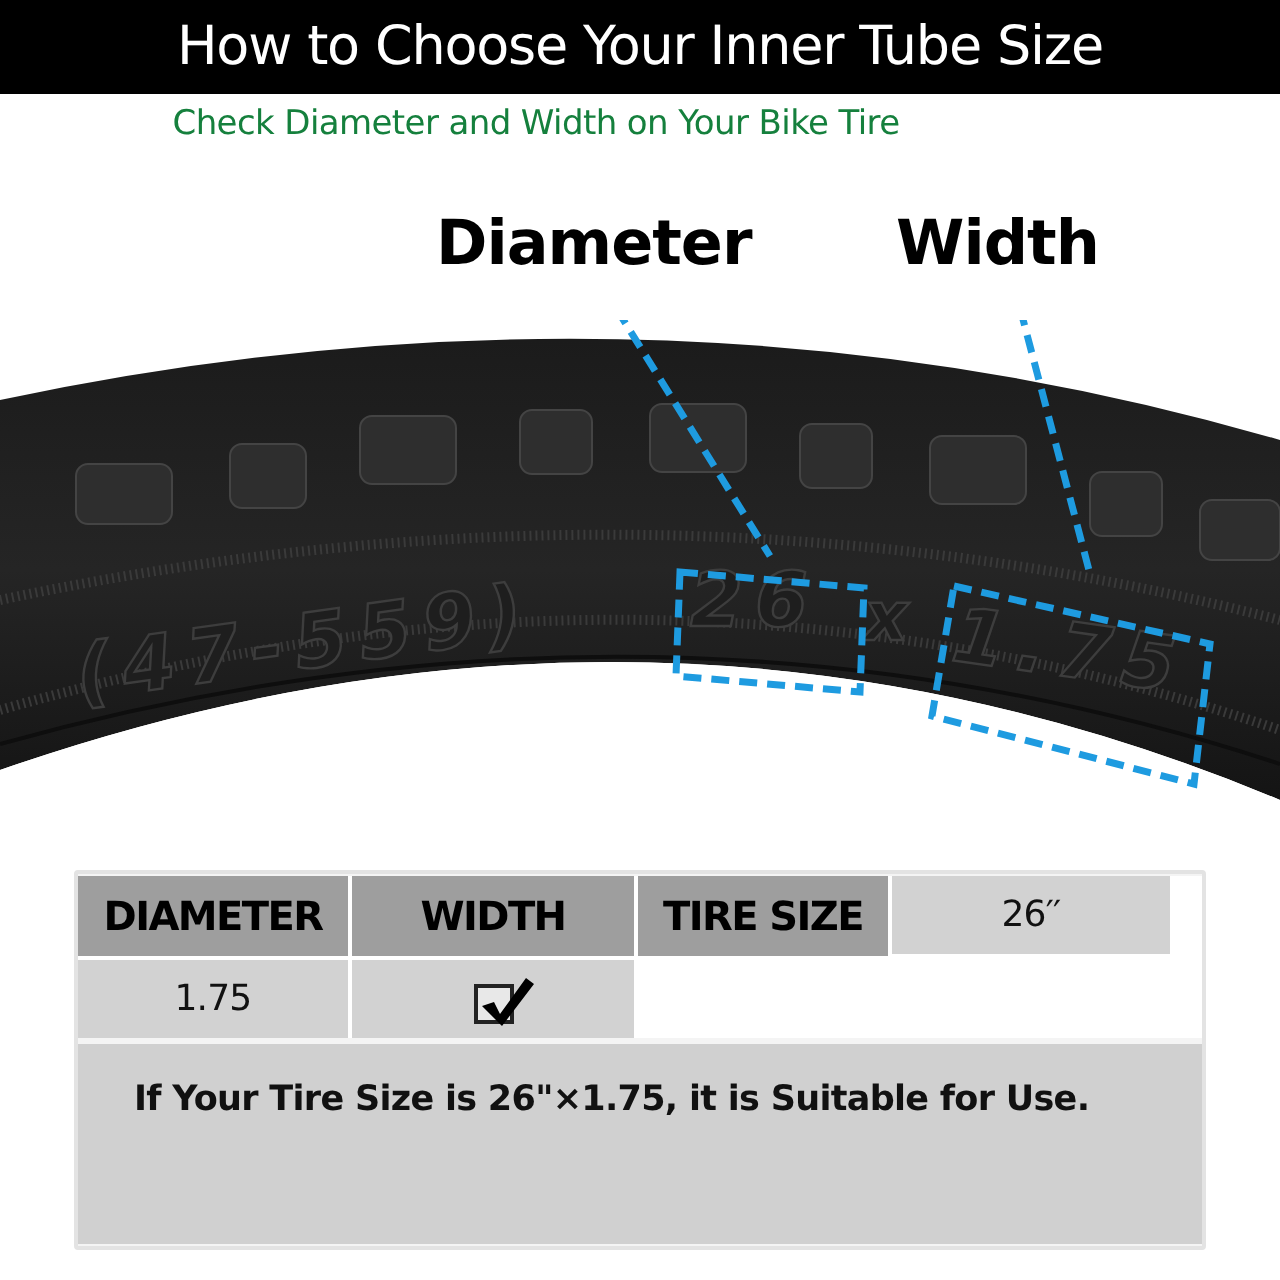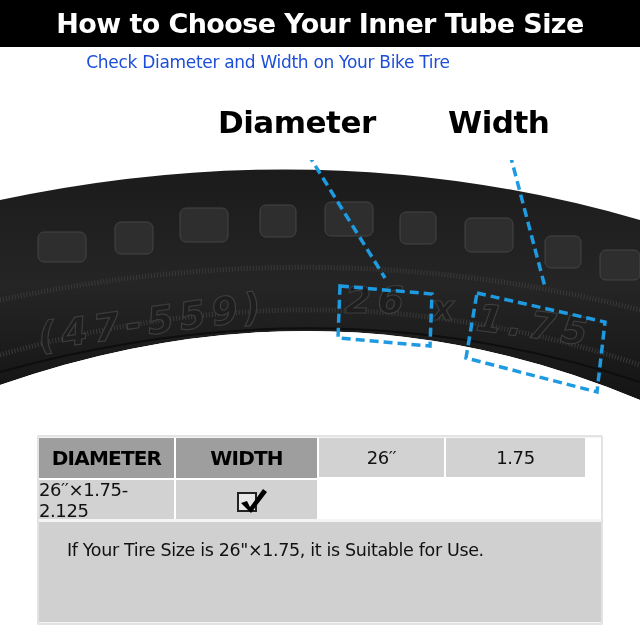--- a/index.html
+++ b/index.html
@@ -3,26 +3,26 @@
 <meta charset="utf-8">
 <style>
   * { box-sizing: border-box; margin: 0; padding: 0; }
   html, body { width: 640px; height: 640px; background: #ffffff; overflow: hidden; }
   body { position: relative; font-family: "DejaVu Sans", "Liberation Sans", sans-serif; }
 
   .title-bar {
     position: absolute; left: 0; top: 0; width: 640px; height: 47px;
     background: #000000; color: #ffffff;
     display: flex; align-items: center; justify-content: center;
-    font-family: "DejaVu Sans", sans-serif; font-weight: bold; font-size: 27px;
+    font-family: "DejaVu Sans", sans-serif; font-weight: normal; font-size: 27px;
     letter-spacing: -0.6px;
   }
   .subtitle {
     position: absolute; left: 0; top: 52px; width: 536px; text-align: center;
-    font-size: 17px; color: #1d4ed8; letter-spacing: -0.3px;
+    font-size: 17px; color: #15803d; letter-spacing: -0.3px;
   }
   .label {
     position: absolute; font-weight: bold; font-size: 31px; color: #000; letter-spacing: -0.5px;
   }
   .label.diameter { left: 218px; top: 104px; }
   .label.width { left: 448px; top: 104px; }
 
   .tire-area { position: absolute; left: 0; top: 160px; width: 640px; height: 270px; }
   .tire-area svg { width: 640px; height: 270px; display: block; }
 
@@ -43,21 +43,21 @@
   .td {
     height: 39px; background: #d2d2d2; color: #111;
     display: flex; align-items: center; justify-content: center;
     font-size: 18px; letter-spacing: -0.4px;
   }
   .note-box {
     position: absolute; left: 39px; top: 522px; width: 562px; height: 100px;
     background: #d0d0d0;
   }
   .note {
-    position: absolute; left: 28px; font-size: 17.5px; color: #111; letter-spacing: -0.35px; white-space: nowrap;
+    position: absolute; left: 28px; font-size: 17.5px; color: #111; letter-spacing: -0.35px; white-space: nowrap; font-weight: bold;
   }
   .note.n1 { top: 18px; }
   .note.n2 { top: 57px; }
 
   .checkbox {
     position: relative; width: 20px; height: 20px; border: 2px solid #222; background: #e8e8e8;
     margin-top: 4px;
   }
   .checkbox svg { position: absolute; left: -1px; top: -9px; }
 </style>
@@ -115,24 +115,24 @@
       <polygon points="340,126 432,134 430,186 338,178"></polygon>
       <polygon points="477,133 605,162 597,232 466,198"></polygon>
     </g>
   </svg>
 </div>
 
 <div class="table-frame"></div>
 <div class="tbl">
   <div class="th">DIAMETER</div>
   <div class="th">WIDTH</div>
+  <div class="th">TIRE SIZE</div>
 
   <div class="td">26′′</div>
   <div class="td">1.75</div>
-  <div class="td">26′′×1.75-2.125</div>
   <div class="td">
     <div class="checkbox">
       <svg width="30" height="30" viewBox="0 0 30 30">
         <path d="M3 18 L9 16 L12 22 L25 4 L29 7 L13 28 Z" fill="#000"></path>
       </svg>
     </div>
   </div>
 </div>
 
 <div class="note-box">

